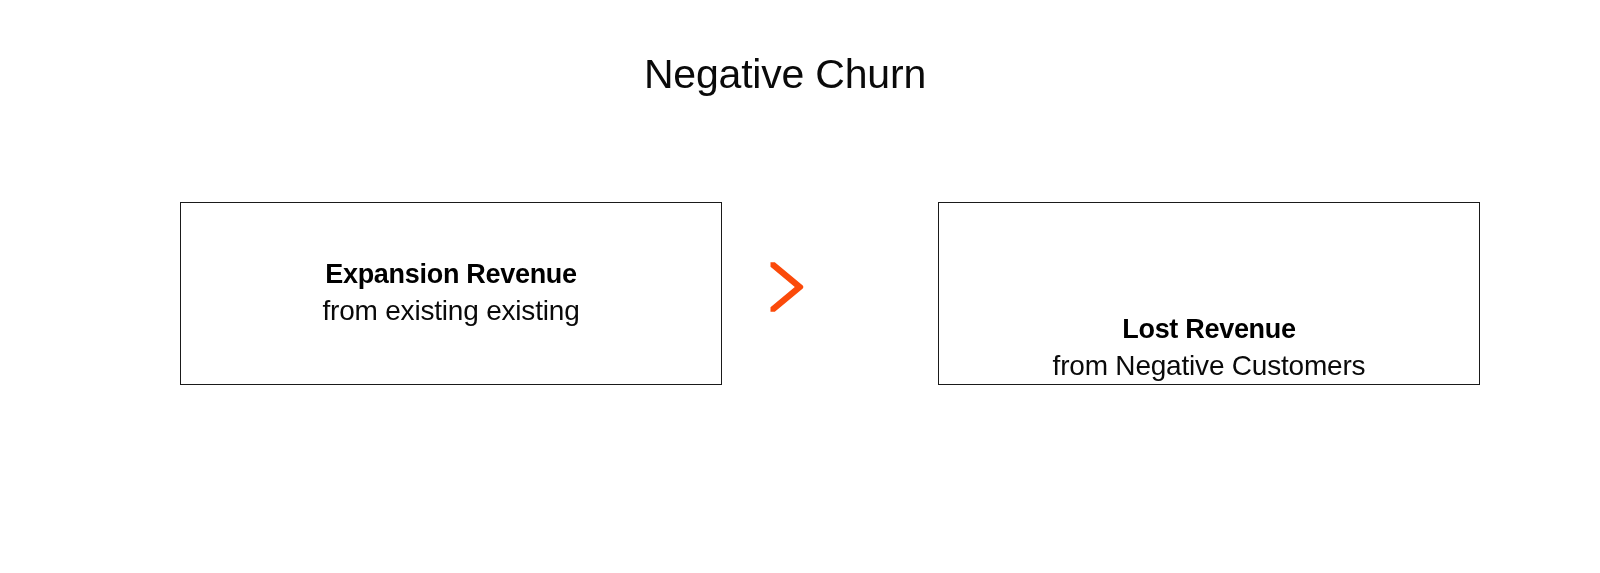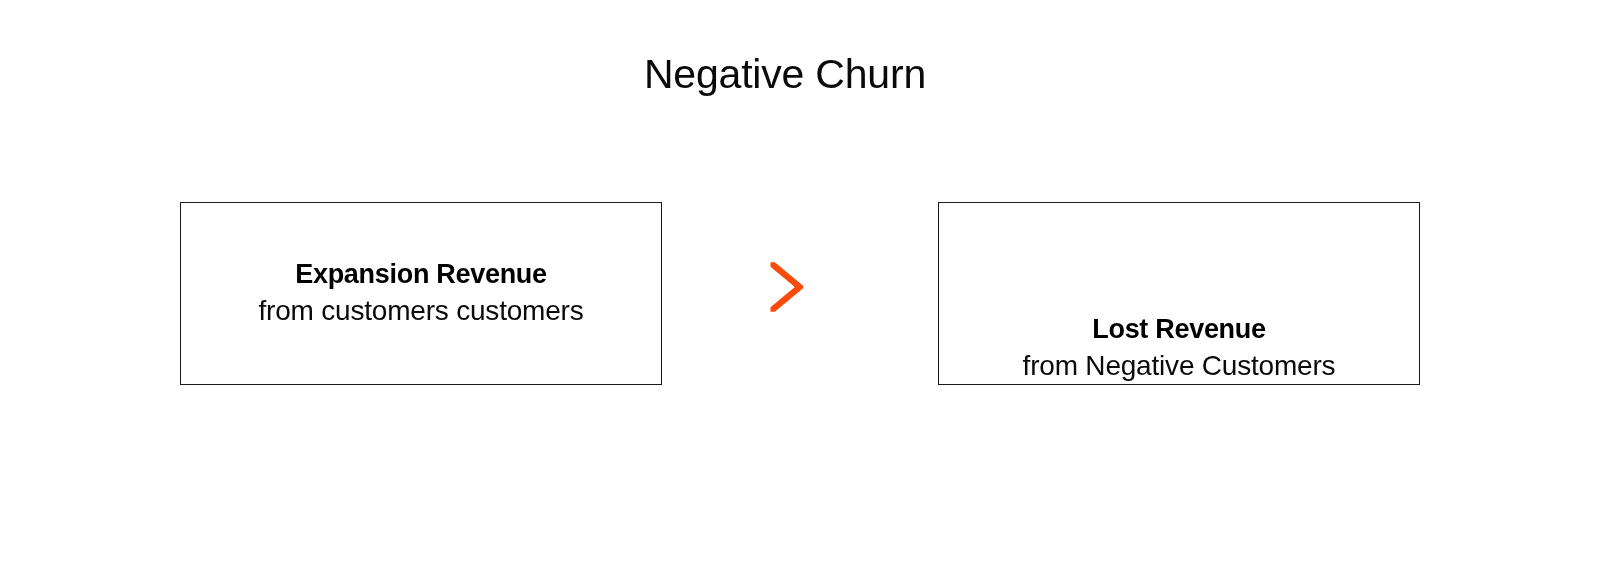--- a/index.html
+++ b/index.html
@@ -32,21 +32,21 @@
     letter-spacing: -0.2px;
     line-height: 1.1;
     color: #0a0a0a;
     white-space: nowrap;
   }
 
   
   .box {
     position: absolute;
     top: 202px;
-    width: 482px;
+    width: 542px;
     height: 183px;
     box-sizing: border-box;
     border: 1.6px solid #1a1a1a;
     background: #ffffff;
     display: flex;
     flex-direction: column;
     align-items: center;
     justify-content: center;
     padding: 0 6px;
     box-sizing: border-box;
@@ -89,21 +89,21 @@
 </style>
 </head>
 <body>
 
 <div class="canvas">
 
   <div class="title">Negative Churn</div>
 
   <div class="box box-left">
     <div class="box-line-1">Expansion Revenue</div>
-    <div class="box-line-2">from customers customers</div>
+    <div class="box-line-2">from existing existing</div>
   </div>
 
   <div class="chevron">
     <svg viewBox="0 0 46 58" xmlns="http://www.w3.org/2000/svg" aria-hidden="true">
       <path d="M6.5 4.2 L10.8 4.2 L38.5 27.2 C39.6 28.1 39.6 29.9 38.5 30.8 L10.8 53.8 L6.5 53.8 L6.5 49.2 L30.8 29.0 L6.5 8.8 Z" fill="#fb4a0a"></path>
     </svg>
   </div>
 
   <div class="box box-right">
     <div class="box-line-1">Lost Revenue</div>

